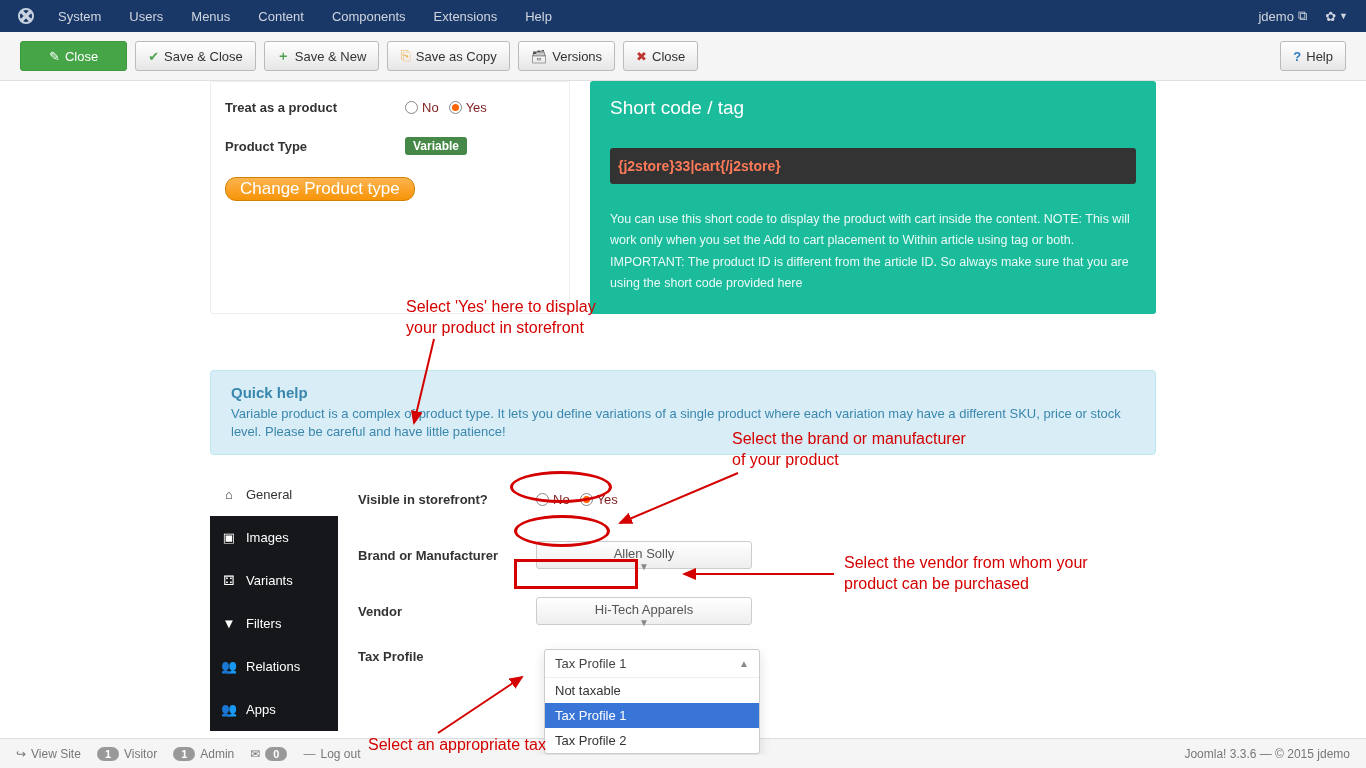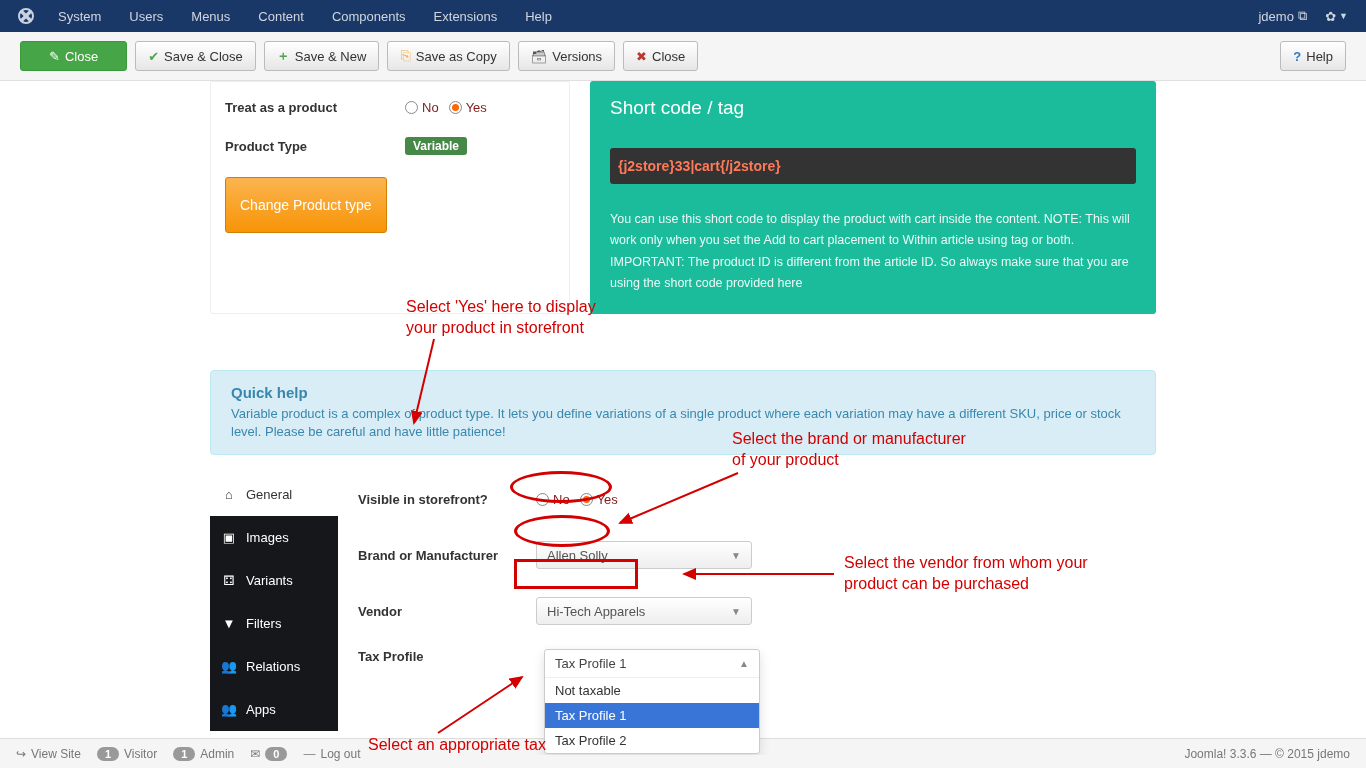--- a/index.html
+++ b/index.html
@@ -31,21 +31,21 @@
 .panel1 { display:flex; gap:20px; }
 .panel-left { width: 360px; background:#fff; border:1px solid #eee; padding: 18px 14px; border-radius:0 0 3px 3px; }
 .row { display:flex; align-items:center; margin-bottom: 22px; }
 .row .lbl { width: 180px; color:#333; font-weight:bold; font-size:13px; }
 .row .val { display:flex; align-items:center; gap:4px; }
 .radio { width:13px; height:13px; border:1px solid #888; border-radius:50%; display:inline-block; position:relative; }
 .radio.sel::after { content:""; position:absolute; inset:2px; background:#ff6600; border-radius:50%; }
 .radiolbl { font-size:13px; color:#7f1d1d; margin-right:6px; }
 
 .badge-green { background:#468847; color:#fff; padding:2px 8px; border-radius:3px; font-size:12px; font-weight:bold; }
-.btn-orange { background:linear-gradient(#fbb450,#f89406); color:#fff; border:1px solid #d08000; border-radius:3px; padding:19px 14px; font-size:14px; cursor:pointer; }
+.btn-orange { background:linear-gradient(#fbb450,#f89406); color:#fff; border:1px solid #d08000; border-radius:11px; padding:1px 14px; font-size:17px; cursor:pointer; }
 
 .panel-right { flex:1; background:#1abc9c; color:#fff; padding:16px 20px 20px; border-radius:3px; }
 .panel-right h3 { font-size:19px; font-weight:500; margin-bottom:29px; }
 .code-box { background:#333; color:#ff7a59; padding:10px 8px; border-radius:3px; font-family:Liberation Sans, sans-serif; font-size:14px; font-weight:bold; margin-bottom:25px; }
 .helptext { font-size:12.5px; line-height:1.7; color:#eafaf6; }
 
 
 .quickhelp { margin-top: 56px; background:#d9edf7; border:1px solid #bce8f1; color:#3a87ad; padding:13px 20px; border-radius:4px; }
 .quickhelp h4 { color:#3a87ad; font-size:15px; margin-bottom:4px; font-weight:bold;}
 .quickhelp p { font-size:13px; line-height:1.4; }
@@ -55,21 +55,21 @@
 .sidebar { width:128px; background:#fff; }
 .sidebar .tab { display:flex; align-items:center; gap:10px; padding:14px 12px; color:#333; font-size:13px; cursor:pointer; background:#fff; border-bottom:0; }
 .sidebar .tab.dark { background:#15171a; color:#fff; }
 .sidebar .tab .ticon { width:14px; display:inline-flex; justify-content:center; }
 .sidebar .tab.active { background:#fff; }
 
 .formmain { flex:1; padding: 8px 0 0 20px; }
 .frow { display:flex; align-items:center; margin-bottom:20px; height:36px;}
 .frow .flbl { width:178px; font-weight:bold; color:#333; font-size:13px;}
 .frow .fval { position:relative; }
-.select { width:216px; height:28px; border:1px solid #ccc; border-radius:3px; background:linear-gradient(#fff,#eee); display:flex; align-items:center; justify-content:space-between; padding:4px 10px; font-size:13px; color:#555; }
+.select { width:216px; height:28px; border:1px solid #ccc; border-radius:3px; background:linear-gradient(#fff,#eee); display:flex; align-items:center; justify-content:space-between; padding:4px 10px; font-size:13px; color:#555;flex-direction:column; }
 .select .arrow { color:#888; font-size:10px; }
 .dropdown { position:absolute; top:0; left:8px; width:216px; background:#fff; border:1px solid #ccc; border-radius:3px; box-shadow:0 4px 12px rgba(0,0,0,0.12); z-index:5; }
 .dropdown .ddsel { display:flex; justify-content:space-between; align-items:center; padding:6px 10px; border-bottom:1px solid #eee; color:#444;}
 .dropdown .opt { padding:5px 10px; font-size:13px; color:#333; cursor:pointer; }
 .dropdown .opt.highlight { background:#3875d7; color:#fff; }
 
 
 .annot { position:absolute; color:#d40000; font-size:16px; line-height:1.3; font-family:Arial; z-index:20; pointer-events:none;}
 .circ { position:absolute; border:3px solid #d40000; border-radius:50%; z-index:19; pointer-events:none;}
 .rect { position:absolute; border:3px solid #d40000; z-index:19; pointer-events:none;}

